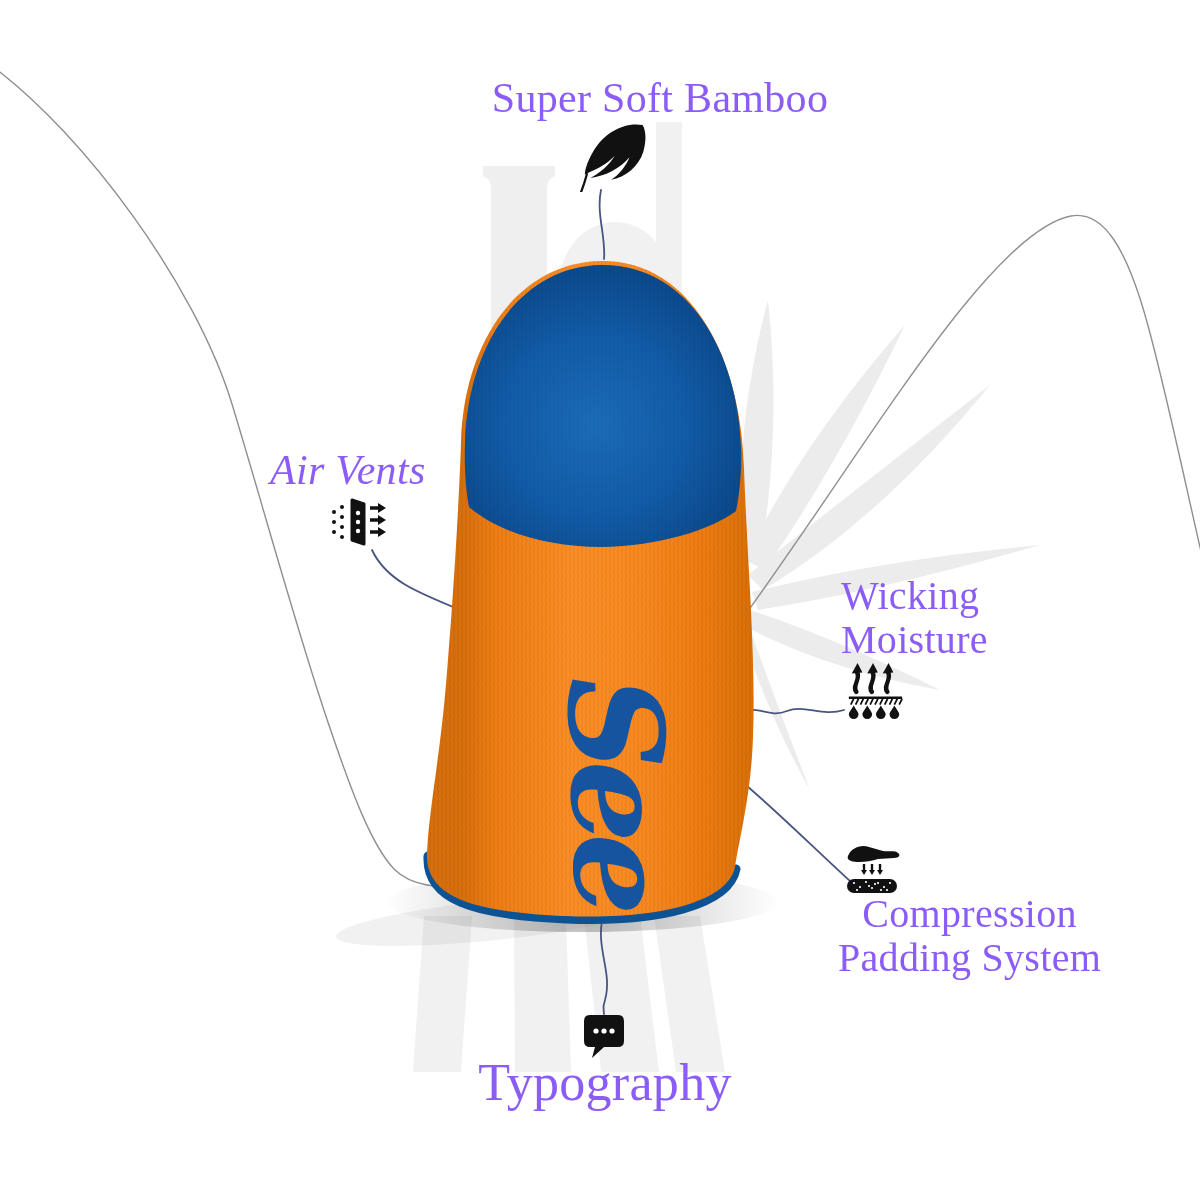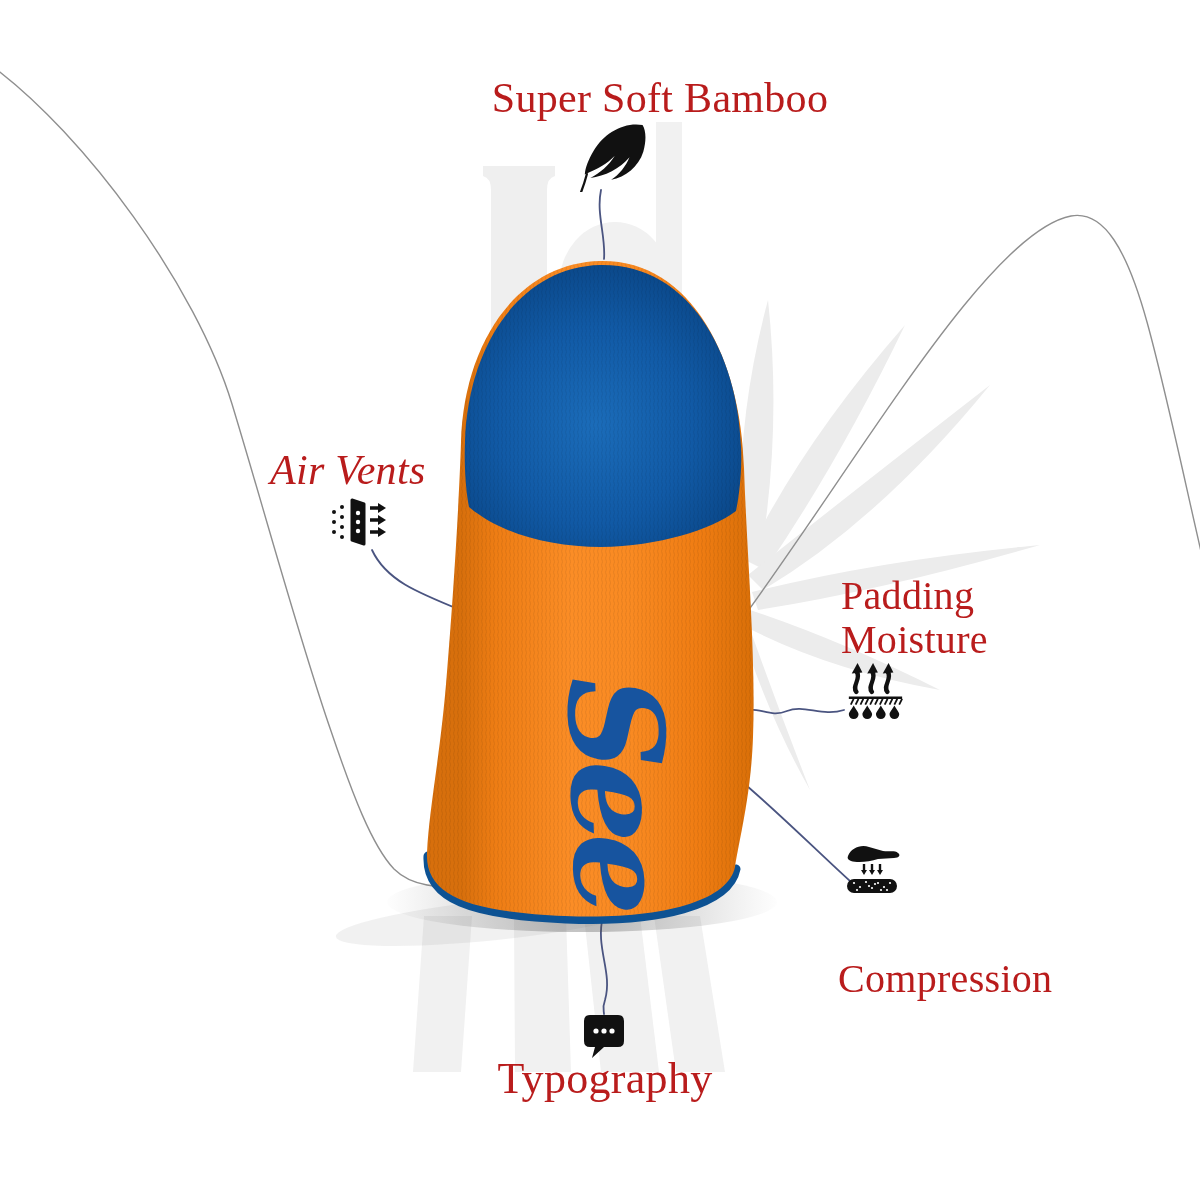--- a/index.html
+++ b/index.html
@@ -2,21 +2,21 @@
 <html><head>
 <meta charset="utf-8">
 <style>
   html,body{margin:0;padding:0;background:#fff;}
   #canvas{
     position:relative;width:1200px;height:1200px;overflow:hidden;
     background:#ffffff;font-family:"Liberation Serif",serif;color:#161616;
   }
   #scene{position:absolute;left:0;top:0;}
   .label{
-    position:absolute;font-family:"Liberation Serif",serif;color:#b91c1c;
+    position:absolute;font-family:"Liberation Serif",serif;color:#8b5cf6;
     font-size:41px;font-weight:500;letter-spacing:.3px;line-height:1.08;
     white-space:nowrap;
   }
   .label .ln{display:block;}
   .icon{position:absolute;}
 </style>
 </head>
 <body>
 
 <div id="canvas">
@@ -135,21 +135,21 @@
           <path d="M40,22 h8"></path>
           <path d="M40,34 h8"></path>
       </g>
       <polygon points="48,5 56,10 48,15"></polygon>
       <polygon points="48,17 56,22 48,27"></polygon>
       <polygon points="48,29 56,34 48,39"></polygon>
     </g>
   </svg>
 
   <div class="label" style="left:841px;top:574px;font-size:40px;line-height:44px;">
-    <span class="ln">Padding</span>
+    <span class="ln">Wicking</span>
     <span class="ln">Moisture</span>
   </div>
 
   <svg class="icon" style="left:844px;top:662px;" width="62" height="58" viewBox="0 0 64 58">
     <g transform="skewX(-6)" stroke="#111" stroke-width="4.5" fill="none" stroke-linecap="round">
       <path d="M16,30 C10,24 20,16 14,9"></path>
       <path d="M32,30 C26,24 36,16 30,9"></path>
       <path d="M48,30 C42,24 52,16 46,9"></path>
     </g>
     <g fill="#111">
@@ -202,26 +202,27 @@
         <circle cx="42" cy="44" r="1.1"></circle>
       <circle cx="48" cy="40" r="1.1"></circle>
         <circle cx="15" cy="47" r="1.1"></circle>
         <circle cx="33" cy="41" r="1.1"></circle>
       <circle cx="45" cy="47" r="1.1"></circle>
         <circle cx="27" cy="43" r="1.1"></circle>
         <circle cx="39" cy="47" r="1.1"></circle>
     </g>
   </svg>
 
-  <div class="label" style="left:838px;top:957px;font-size:40px;line-height:44px;text-align:center;">
+  <div class="label" style="left:838px;top:892px;font-size:40px;line-height:44px;text-align:center;">
     <span class="ln">Compression</span>
+    <span class="ln">Padding System</span>
   </div>
 
   <svg class="icon" style="left:582px;top:1013px;" width="44" height="46" viewBox="0 0 44 46">
     <path fill="#111" d="M8,2 H36 Q42,2 42,8 V28 Q42,34 36,34 H22 L10,45 L13,34 H8 Q2,34 2,28 V8 Q2,2 8,2 Z"></path>
     <circle cx="14" cy="18" r="2.6" fill="#fff"></circle>
     <circle cx="22" cy="18" r="2.6" fill="#fff"></circle>
     <circle cx="30" cy="18" r="2.6" fill="#fff"></circle>
   </svg>
 
-  <div class="label" style="left:440px;top:1055px;width:330px;text-align:center;font-size:44px;">Typography</div>
+  <div class="label" style="left:440px;top:1055px;width:330px;text-align:center;font-size:52px;">Typography</div>
 
 </div>
 
 </body></html>

